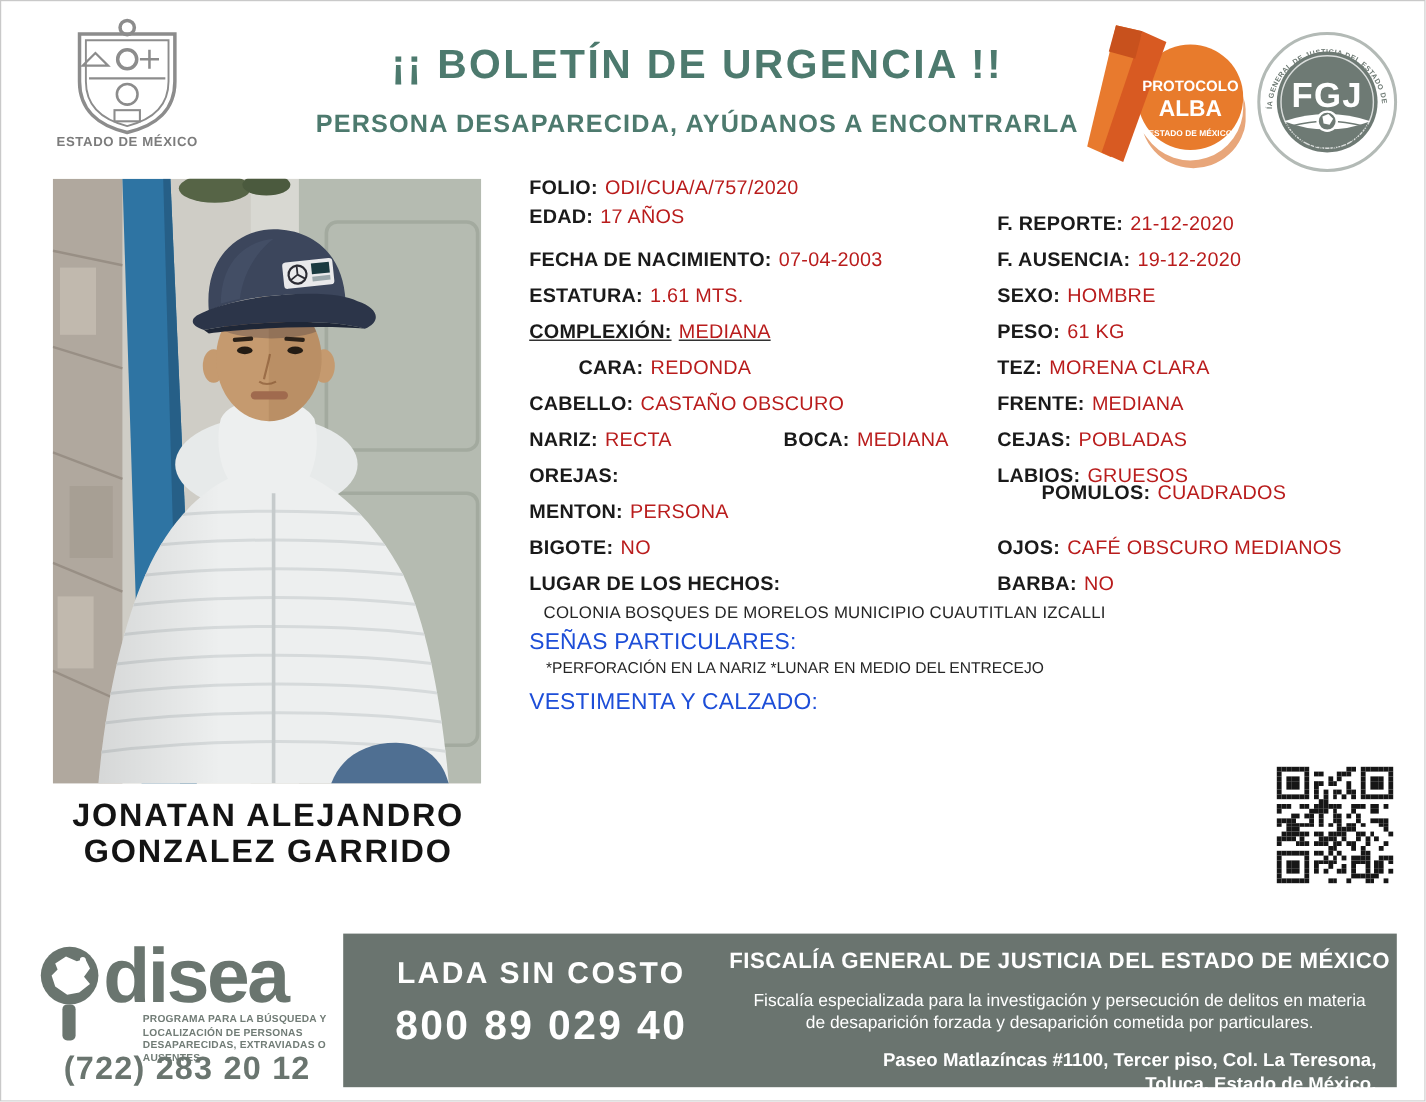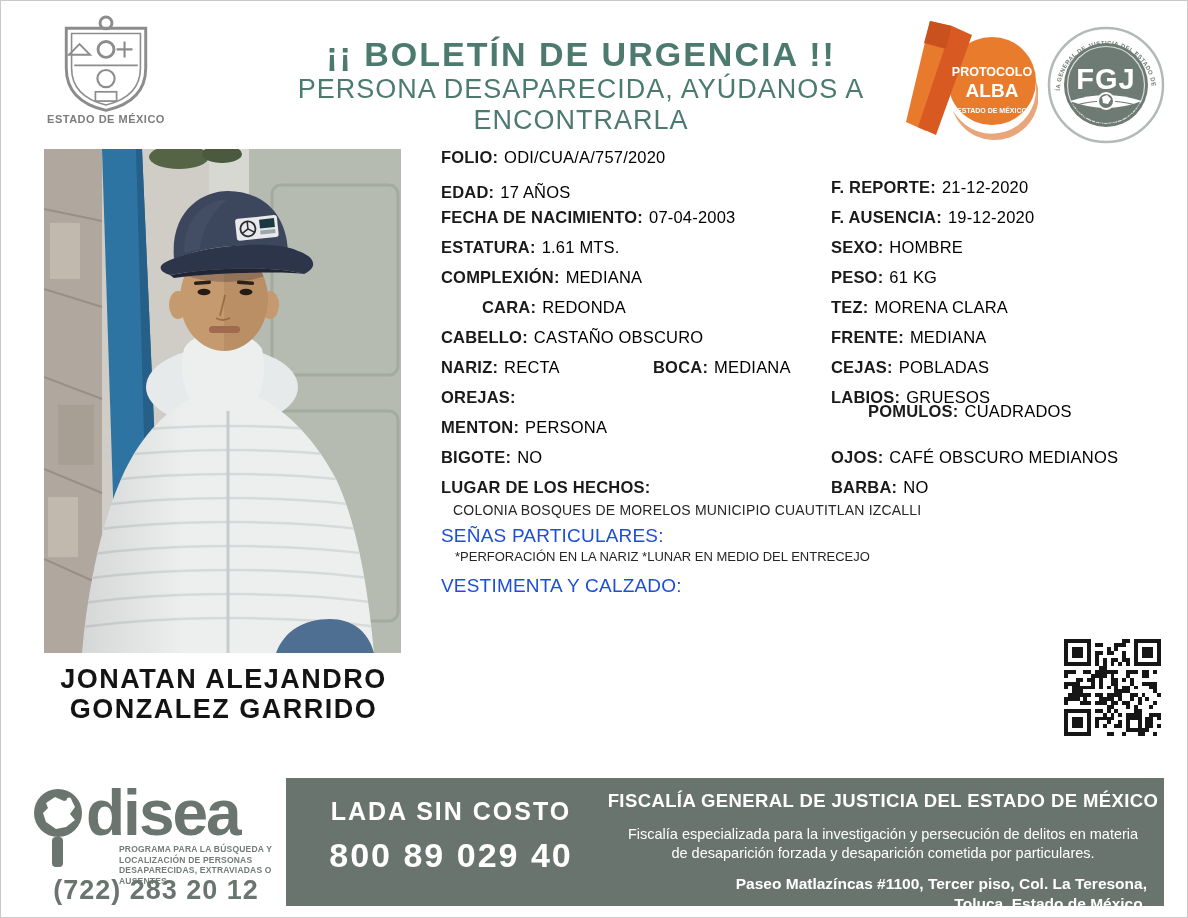--- a/index.html
+++ b/index.html
@@ -4,28 +4,28 @@
 <style>
   html,body{margin:0;padding:0;background:#e9e9e9;}
   .page{position:relative;width:1188px;height:918px;background:#ffffff;margin:0 auto;
         font-family:"Liberation Sans",sans-serif;overflow:hidden;border:1px solid #c9c9c9;box-sizing:border-box;}
   .abs{position:absolute;}
 
   
   .estado-caption{left:30px;top:112px;width:150px;text-align:center;font-size:11px;font-weight:700;color:#7c7c7c;letter-spacing:.5px;}
   .title-block{left:230px;top:34px;width:700px;text-align:center;color:#4d7a6e;}
   .main-title{font-size:34px;font-weight:700;letter-spacing:2px;}
-  .sub-title{font-size:27px;font-weight:400;letter-spacing:1px;margin-top:0;}
+  .sub-title{font-size:21px;font-weight:700;letter-spacing:1px;margin-top:18px;}
 
   
   #left-col{position:absolute;left:440px;top:147px;width:390px;height:380px;}
   #right-col{position:absolute;left:830px;top:177px;width:355px;height:340px;}
   .frow{position:absolute;left:0;white-space:nowrap;font-size:16.5px;letter-spacing:.2px;}
   .flabel{font-weight:700;color:#1a1a1a;margin-right:6px;}
-  .fvalue{color:#000000;}
+  .fvalue{color:#b91c1c;}
   .fpair2{position:absolute;left:212px;top:0;}
   .lugar-note{left:452px;top:501px;width:560px;font-size:14px;color:#262626;letter-spacing:.2px;}
   .sec-label{font-size:19px;font-weight:400;color:#1d4ed8;letter-spacing:.2px;}
   .senas-label{left:440px;top:524px;}
   .senas-value{left:454px;top:548px;width:560px;font-size:13px;color:#262626;}
   .vest-label{left:440px;top:574px;}
   .vest-value{left:454px;top:597px;width:600px;font-size:13.5px;color:#262626;line-height:18px;}
 
   
   .name-block{left:40px;top:663px;width:365px;text-align:center;font-size:27px;font-weight:700;
@@ -191,24 +191,24 @@
     <path d="M232,504 C240,482 260,470 286,470 C308,470 322,482 328,498 L330,504 Z" fill="#4f6f92"></path>
   </svg>
 
   <div class="abs name-block">
     <div>JONATAN ALEJANDRO</div>
     <div>GONZALEZ GARRIDO</div>
   </div>
 
   <div id="left-col">
       <div class="frow" style="top: 0px;"><span class="flabel">FOLIO:</span><span class="fvalue">ODI/CUA/A/757/2020</span></div>
-      <div class="frow" style="top: 35px;"><span class="flabel">EDAD:</span><span class="fvalue">17 AÑOS</span></div>
+      <div class="frow" style="top: 24px;"><span class="flabel">EDAD:</span><span class="fvalue">17 AÑOS</span></div>
       <div class="frow" style="top: 60px;"><span class="flabel">FECHA DE NACIMIENTO:</span><span class="fvalue">07-04-2003</span></div>
       <div class="frow" style="top: 90px;"><span class="flabel">ESTATURA:</span><span class="fvalue">1.61 MTS.</span></div>
-      <div class="frow" style="top: 120px;"><span class="flabel">COMPLEXIÓN:</span><span class="fvalue">MEDIANA</span></div>
+      <div class="frow" style="top: 120px; text-decoration: underline;"><span class="flabel">COMPLEXIÓN:</span><span class="fvalue">MEDIANA</span></div>
       <div class="frow" style="top: 150px; margin-left: 41px;"><span class="flabel">CARA:</span><span class="fvalue">REDONDA</span></div>
       <div class="frow" style="top: 180px;"><span class="flabel">CABELLO:</span><span class="fvalue">CASTAÑO OBSCURO</span></div>
       <div class="frow" style="top: 210px;"><span class="flabel">NARIZ:</span><span class="fvalue">RECTA</span><span class="fpair2"><span class="flabel">BOCA:</span><span class="fvalue">MEDIANA</span></span></div>
       <div class="frow" style="top: 240px;"><span class="flabel">OREJAS:</span><span class="fvalue"></span></div>
       <div class="frow" style="top: 270px;"><span class="flabel">MENTON:</span><span class="fvalue">PERSONA</span></div>
       <div class="frow" style="top: 300px;"><span class="flabel">BIGOTE:</span><span class="fvalue">NO</span></div>
       <div class="frow" style="top: 330px;"><span class="flabel">LUGAR DE LOS HECHOS:</span><span class="fvalue"></span></div>
     </div>
   <div id="right-col">
       <div class="frow" style="top: 0px;"><span class="flabel">F. REPORTE:</span><span class="fvalue">21-12-2020</span></div>

